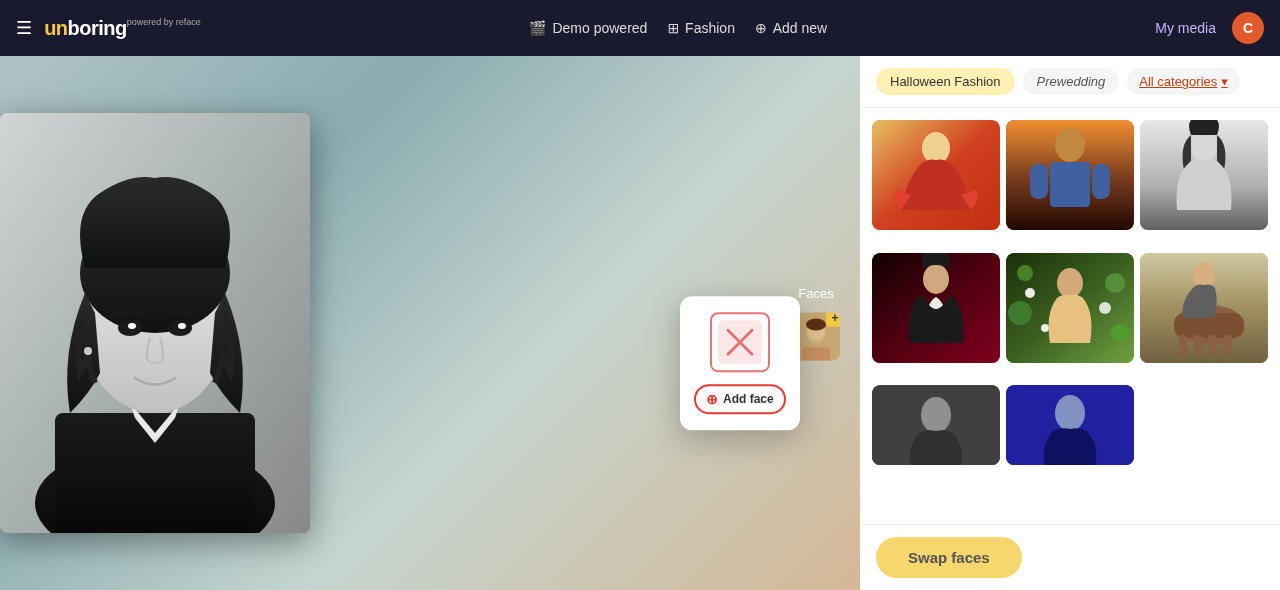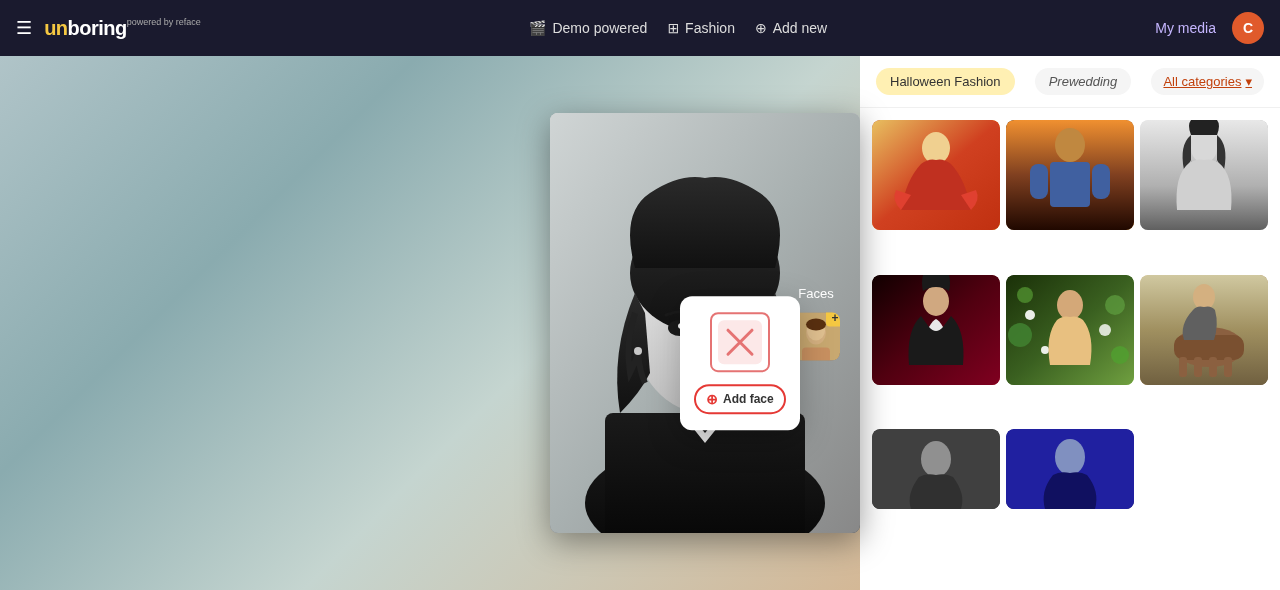--- a/index.html
+++ b/index.html
@@ -29,21 +29,21 @@
 
     
     .main { display: flex; flex: 1; overflow: hidden; }
 
     
     .left-panel {
       width: 860px;
       background: linear-gradient(135deg, #b0c4c8 0%, #8aabaf 30%, #c5d5d0 60%, #d4b896 100%);
       display: flex;
       align-items: center;
-      justify-content: flex-end;
+      justify-content: flex-start;
       position: relative;
       flex-shrink: 0;
     }
     .photo-container {
       width: 310px;
       height: 420px;
       border-radius: 8px;
       overflow: hidden;
       box-shadow: 0 8px 32px rgba(0,0,0,0.4);
       background: #c8c8c8;
@@ -159,21 +159,20 @@
       flex-direction: column;
       overflow: hidden;
     }
     .right-header {
       padding: 12px 16px;
       display: flex;
       align-items: center;
       gap: 8px;
       border-bottom: 1px solid #f0f0f0;
       flex-shrink: 0;
-      justify-content: space-between;
     }
     .category-tag {
       padding: 6px 14px;
       border-radius: 20px;
       font-size: 13px;
       cursor: pointer;
       border: none;
       font-weight: 500;
     }
     .category-tag.active { background: #fff0b3; color: #333; }
@@ -543,15 +542,20 @@
           <svg viewBox="0 0 130 80" width="100%" height="80" preserveAspectRatio="xMidYMid slice">
             <rect width="130" height="80" fill="#2020a0"></rect>
             <ellipse cx="65" cy="28" rx="15" ry="18" fill="#8090c0"></ellipse>
             <path d="M48,46 Q35,62 40,80 L90,80 Q95,62 82,46 Q75,42 65,44 Q55,42 48,46 Z" fill="#101060"></path>
           </svg>
         </div>
       </div>
 
     </div>
 
+    <div class="swap-btn-container">
+      <button class="swap-btn">
+        <span>Swap faces</span>
+      </button>
+    </div>
   </div>
 
 </div>
 
 </body></html>

